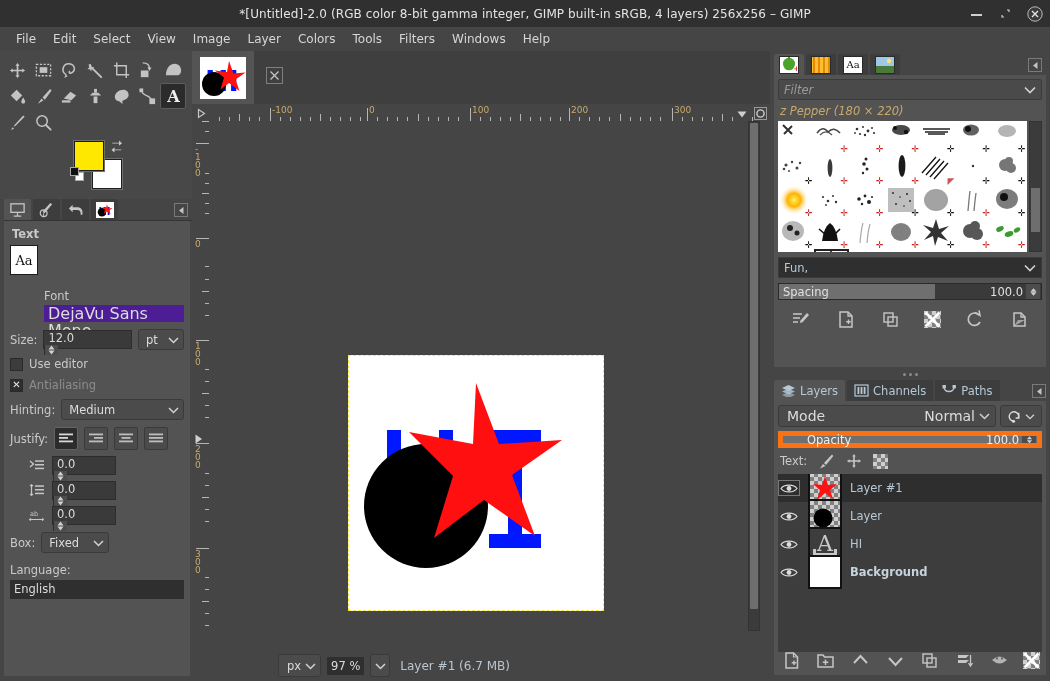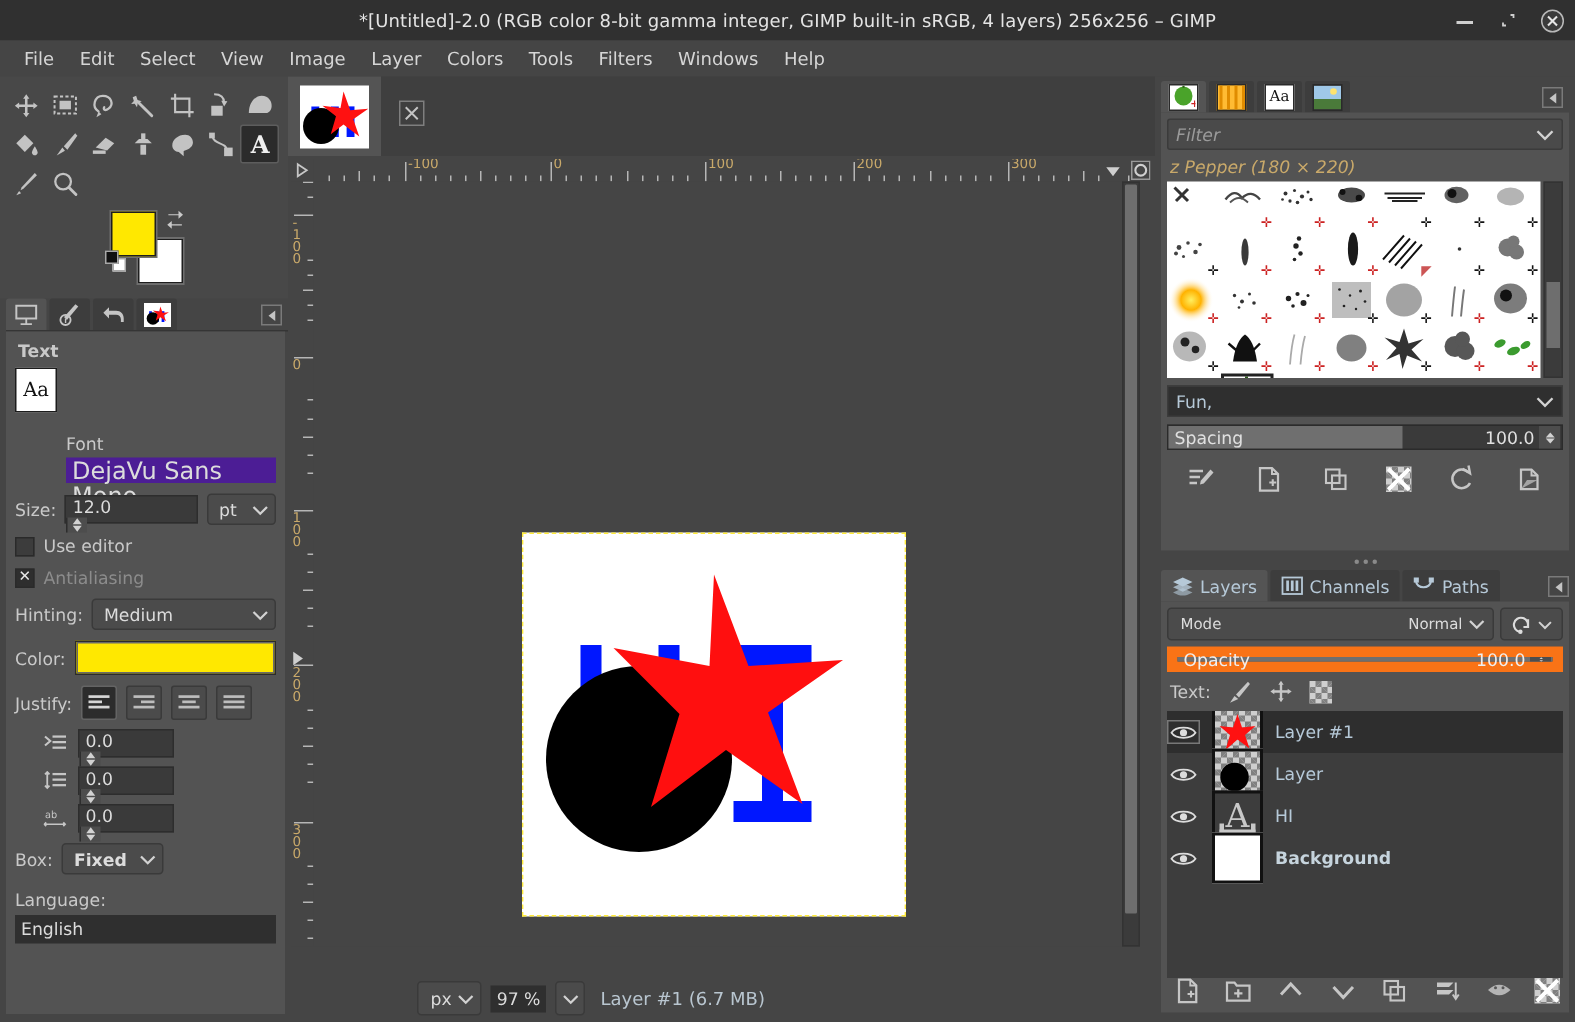--- a/index.html
+++ b/index.html
@@ -301,30 +301,30 @@
     position:absolute; right:0; bottom:3px; width:14px;height:14px;
     border:1px solid #7a7a7a;display:flex;align-items:center;justify-content:center;color:#c4c4c4;cursor:pointer;
   }
   .layerbody { background:#535353; padding:4px; height:274px; position:relative;}
   .moderow {
     display:flex;align-items:center;gap:4px;
   }
   .modebox {
     flex:1; height:22px; background:#4b4b4b;border:1px solid #3a3a3a;border-radius:3px;
     display:flex;align-items:center;justify-content:space-between;padding:0 5px 0 8px;
-    font-size:10px;color:#dcdcdc;cursor:pointer;
+    font-size:14px;color:#dcdcdc;cursor:pointer;
   }
   .modebox .mval { display:flex;align-items:center;gap:4px; }
   .modereset {
     width:42px;height:22px;background:#4b4b4b;border:1px solid #3a3a3a;border-radius:3px;
     display:flex;align-items:center;justify-content:center;gap:3px;color:#dcdcdc;cursor:pointer;
   }
   .opacityrow {
-    margin-top:4px; height:17px; background:#4e4e4e; border:7px solid #f97316;
-    position:relative; display:flex;align-items:center;
+    margin-top:4px; height:17px; background:#4e4e4e; border:5px solid #f97316;
+    position:relative; display:flex;align-items:center;padding-left:20px;
   }
   .opacityrow .fill { position:absolute;left:0;top:0;bottom:0;width:100%;background:#6f6f6f;}
   .opacityrow .txt { position:relative;padding-left:4px;font-size:11.5px;color:#efefef;}
   .opacityrow .val { position:absolute;right:18px;font-size:11.5px;color:#efefef;}
   .opacityrow .sp { position:absolute;right:1px;top:0;bottom:0;width:14px;background:#4d4d4d;
                     display:flex;flex-direction:column;align-items:center;justify-content:center;cursor:pointer;}
   .lockrow { margin-top:5px; display:flex; align-items:center; gap:10px; padding-left:2px;}
   .lockrow .li { width:18px;height:16px;display:flex;align-items:center;justify-content:center;cursor:pointer;color:#c6c6c6;}
   .layerlist { margin-top:5px; background:#3d3d3d; height:178px; overflow:hidden;}
   .layeritem {
@@ -597,24 +597,20 @@
       <div class="row">
         <span class="lbl">Hinting:</span>
         <div class="combo" style="flex:1;">
           <span>Medium</span>
           <svg width="11" height="8" viewBox="0 0 11 8">
               <path d="M1 2 L5.5 6.5 L10 2" stroke="#d2d2d2" stroke-width="1.5" fill="none"></path>
             </svg>
         </div>
       </div>
 
-      <div class="row">
-        <span class="lbl">Color:</span>
-        <div class="colorswatch"></div>
-      </div>
 
       <div class="row">
         <span class="lbl">Justify:</span>
         <div class="jbtn on">
           <svg width="16" height="13" viewBox="0 0 16 13">
               <rect x="1" y="1.5" width="14" height="1.8" fill="#d6d6d6"></rect>
               <rect x="1" y="5" width="9" height="1.8" fill="#d6d6d6"></rect>
               <rect x="1" y="8.5" width="14" height="1.8" fill="#d6d6d6"></rect>
             </svg>
         </div>
@@ -712,21 +708,21 @@
                 <svg width="7" height="5" viewBox="0 0 7 5">
                   <path d="M3.5 4.5 L0.5 0.5 L6.5 0.5 Z" fill="#d2d2d2"></path>
                 </svg>
               </div>
           </div>
         </div>
       </div>
 
       <div class="row">
         <span class="lbl">Box:</span>
-        <div class="combo" style="width:68px;font-weight:bold;">
+        <div class="combo" style="width:68px;">
           <span>Fixed</span>
           <svg width="11" height="8" viewBox="0 0 11 8">
               <path d="M1 2 L5.5 6.5 L10 2" stroke="#d2d2d2" stroke-width="1.5" fill="none"></path>
             </svg>
         </div>
       </div>
 
       <div class="langlbl">Language:</div>
       <div class="langbox">English</div>
     </div>

